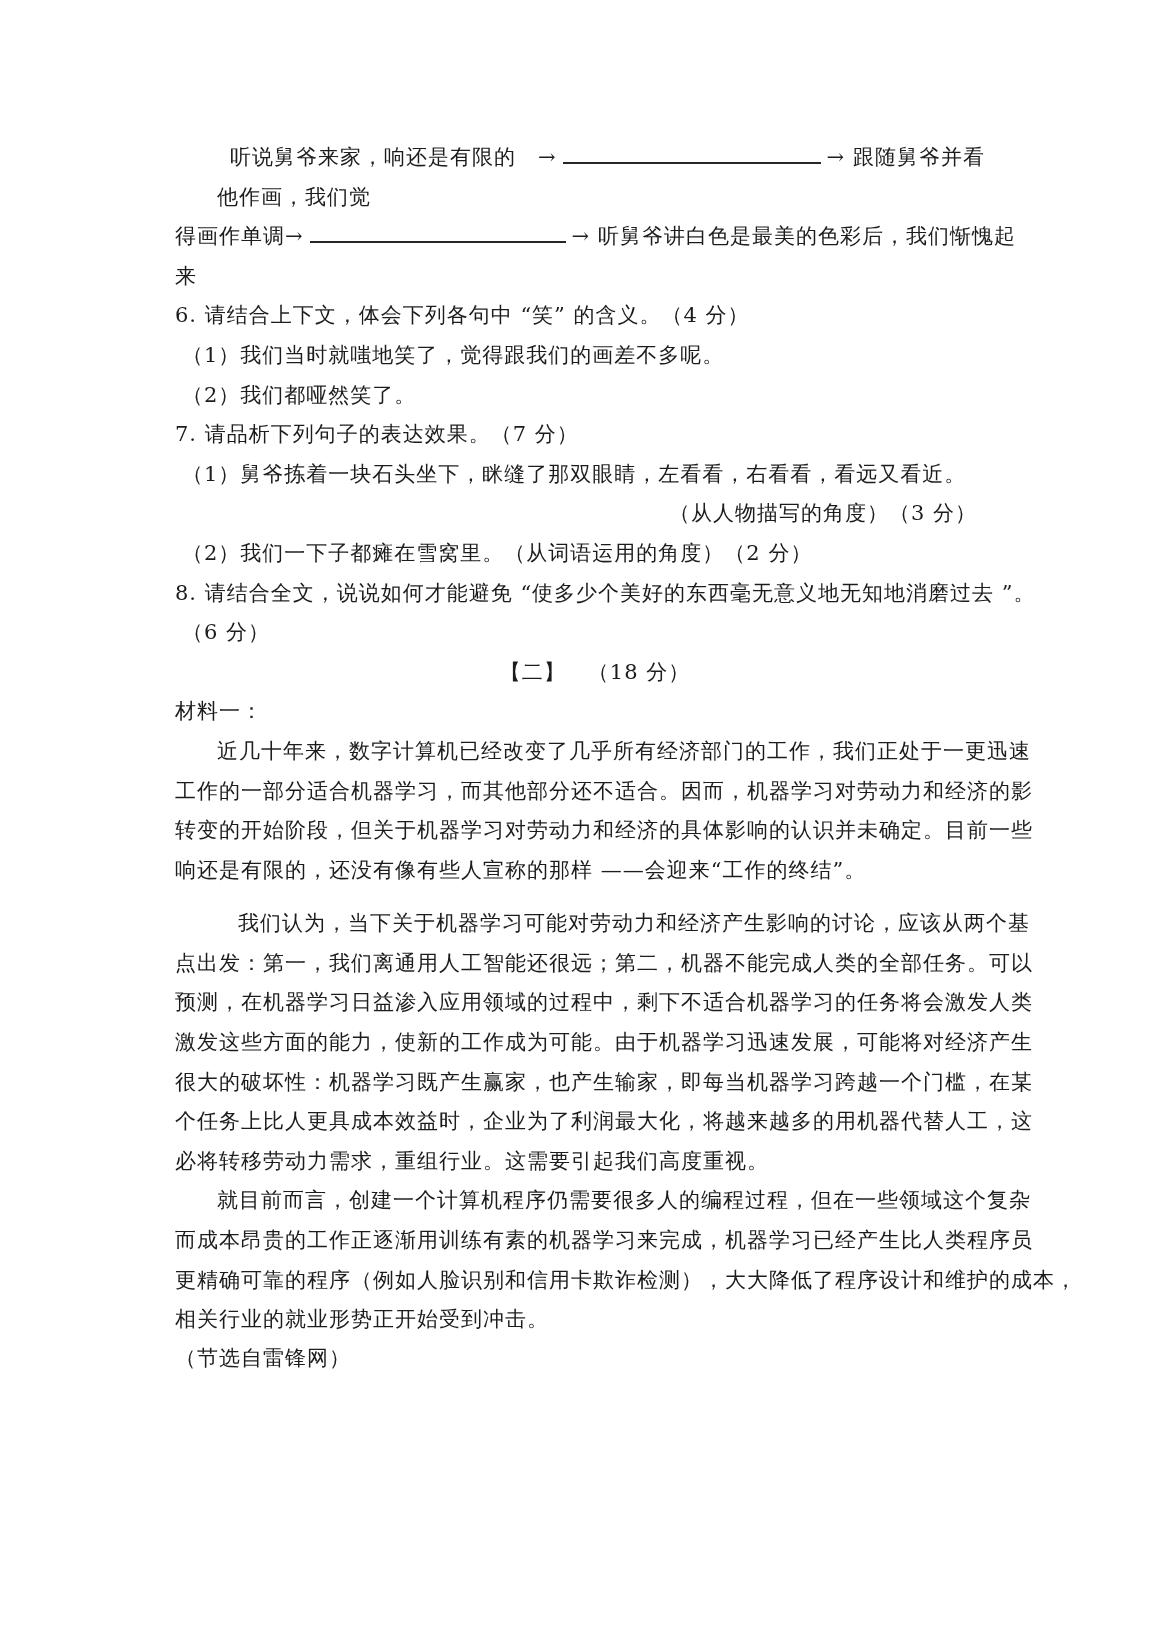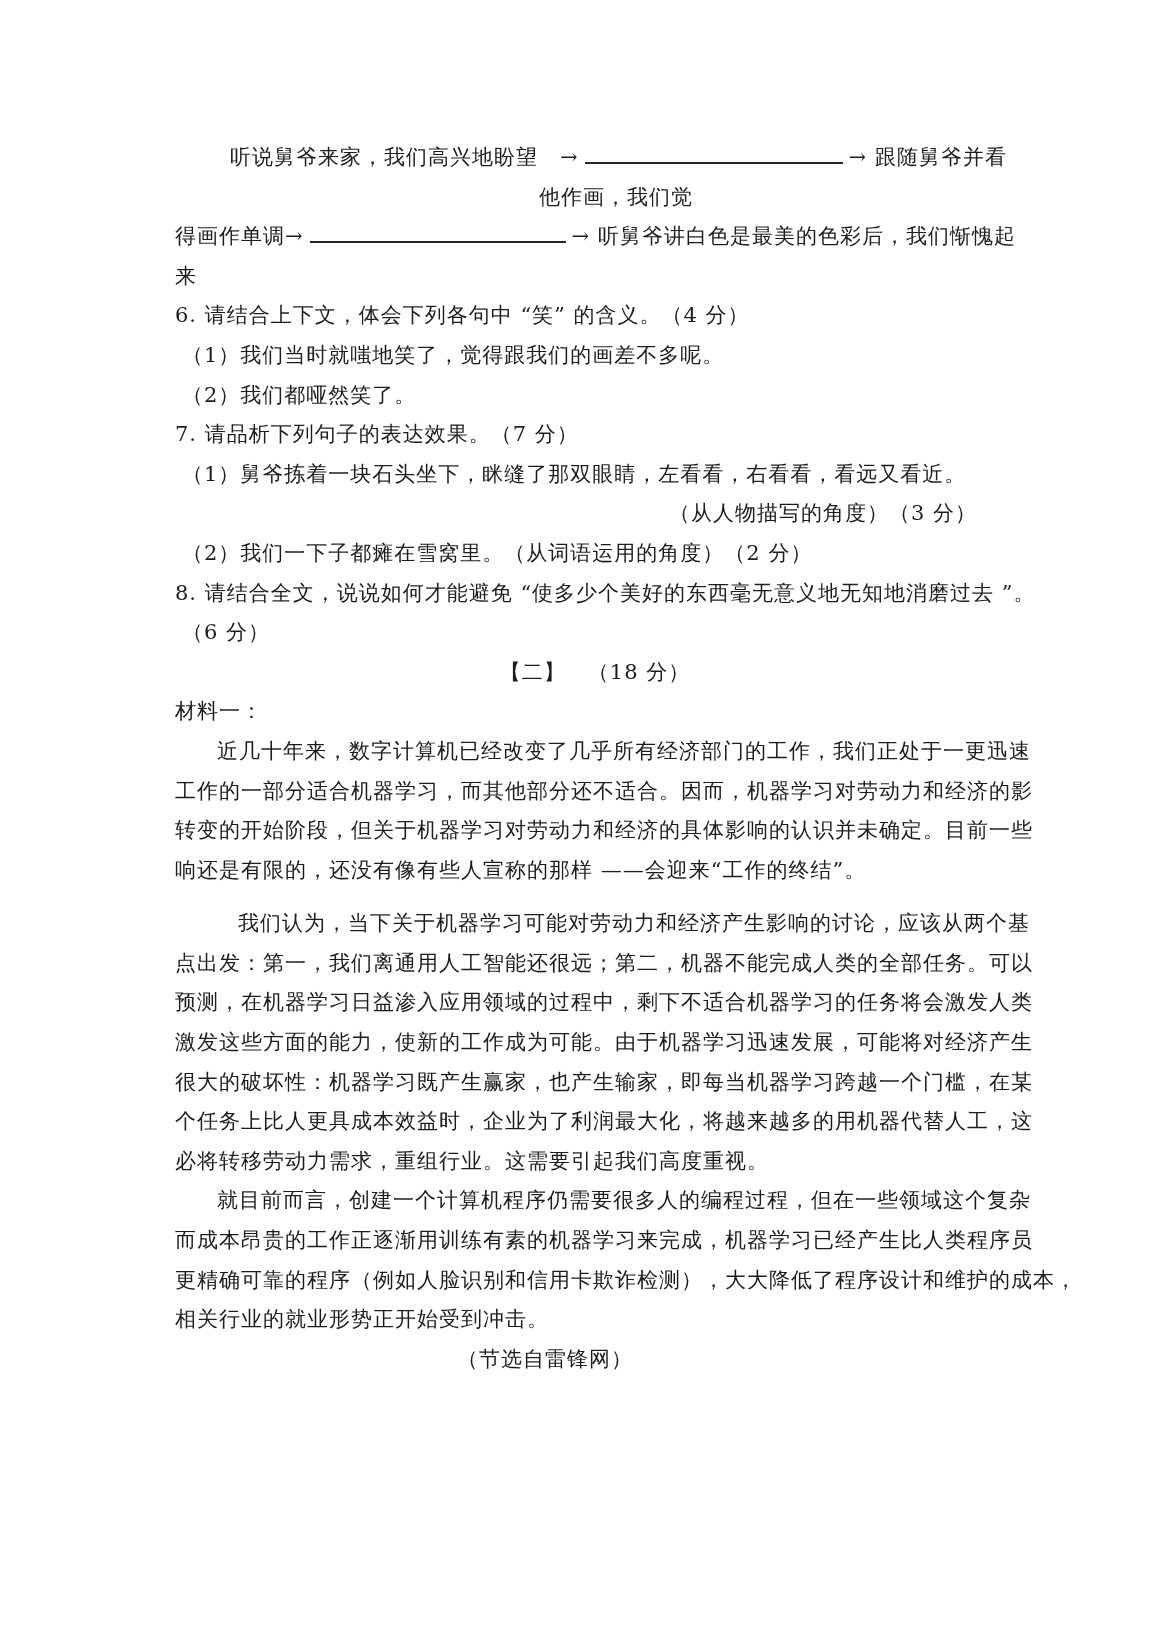--- a/index.html
+++ b/index.html
@@ -15,48 +15,48 @@
   .doc {
     position: absolute;
     left: 175px;
     top: 138px;
     width: 840px;
     font-size: 21px;
     line-height: 39.6px;
     letter-spacing: 1px;
   }
   .line { white-space: nowrap; position: relative; }
-  .indent-2  { padding-left: 42px; text-align: center; }
+  .indent-2  { padding-left: 42px; }
   .indent-3  { padding-left: 55px; }
   .indent-p2 { padding-left: 63px; margin-top: 14px; }
   .indent-sub { padding-left: 7px; }
   .center { text-align: center; }
   .right-note { text-align: right; padding-right: 38px; }
-  .right-src  { text-align: center; padding-right: 100px; }
+  .right-src  { text-align: left; padding-right: 100px; font-family: Liberation Mono, monospace; }
   .bold { font-weight: normal; }
   .opt-d { position: absolute; left: 447px; top: 0; }
   .blank {
     display: inline-block;
     width: 258px;
     height: 0.95em;
     border-bottom: 2px solid #262626;
     margin: 0 6px;
     vertical-align: baseline;
   }
   .blank-2 { width: 256px; }
 </style>
 </head>
 <body>
 
 <div class="doc">
 
 
 
   <div class="line indent-3">
-    <span>听说舅爷来家，我们高兴地盼望　→</span><span class="blank"></span><span>→ 跟随舅爷并看</span>
+    <span>听说舅爷来家，响还是有限的　→</span><span class="blank"></span><span>→ 跟随舅爷并看</span>
   </div>
 
   <div class="line indent-2">他作画，我们觉</div>
 
   <div class="line">
     <span>得画作单调→</span><span class="blank blank-2"></span><span>→ 听舅爷讲白色是最美的色彩后，我们惭愧起</span>
   </div>
 
   <div class="line">来</div>
 

